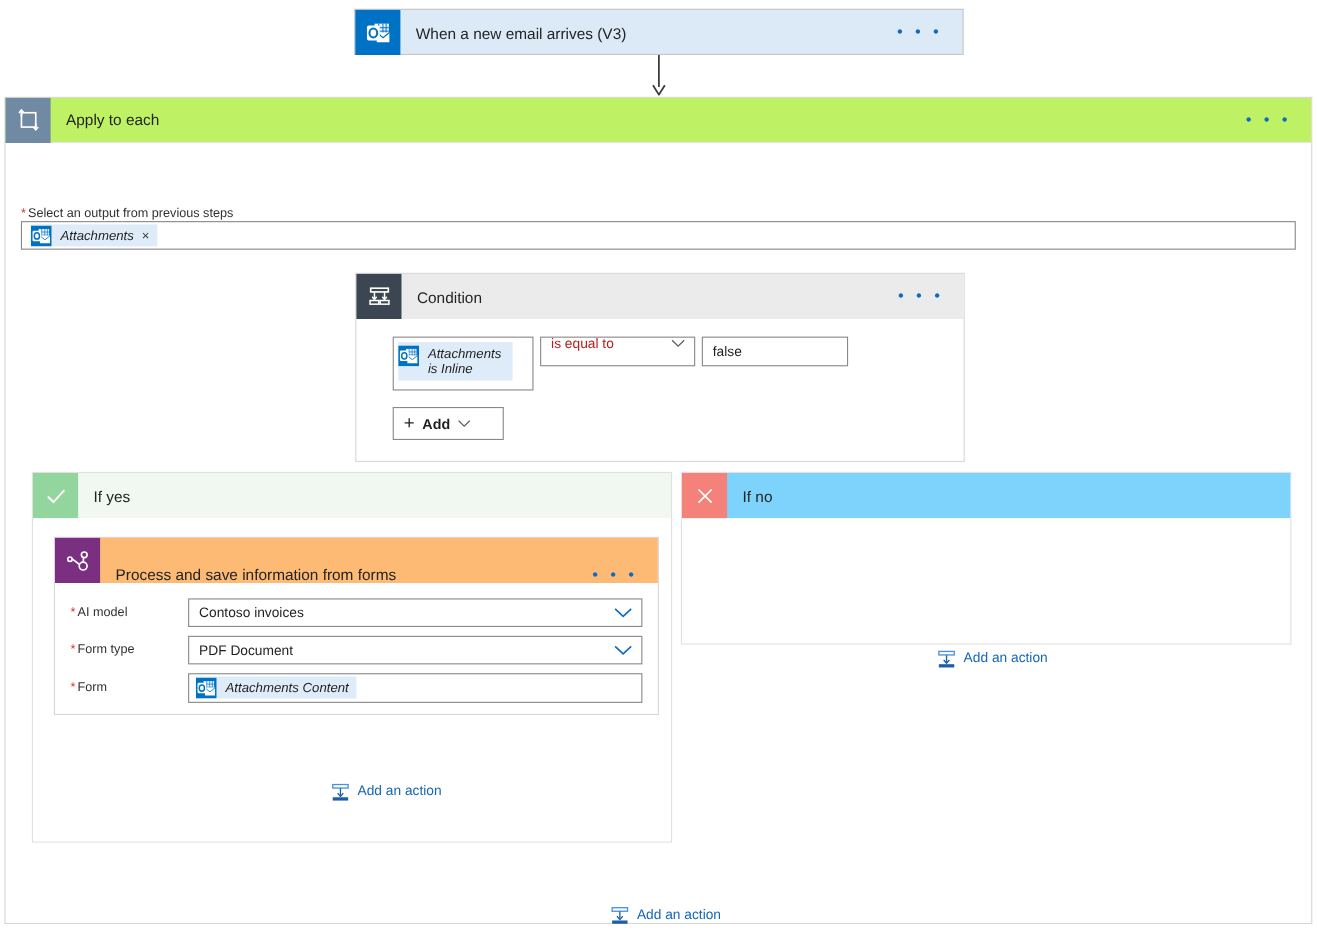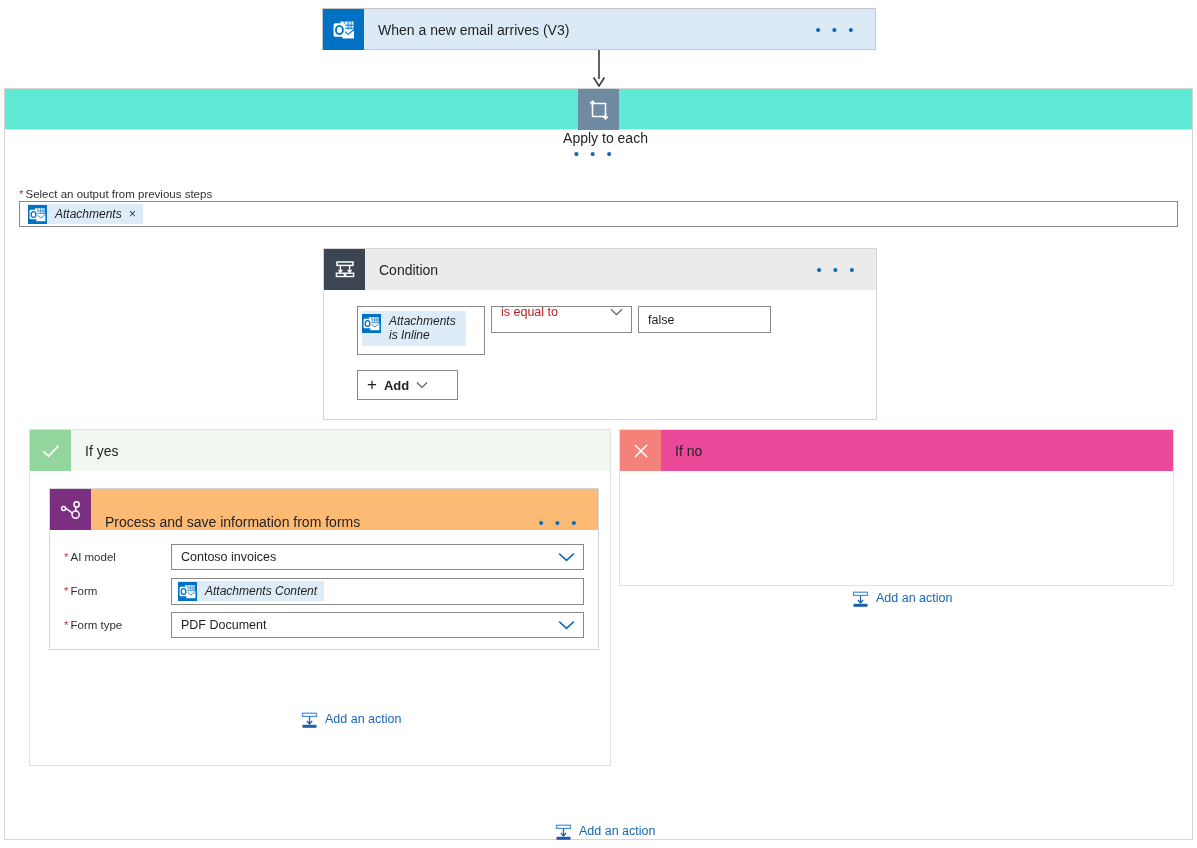--- a/index.html
+++ b/index.html
@@ -54,23 +54,22 @@
   #connector { position: absolute; left: 592px; top: 50px; width: 14px; height: 37px; }
 
   
   #loop {
     position: absolute; left: 4px; top: 88px;
     width: 1189px; height: 752px;
     background: #ffffff;
     border: 1px solid #d6d6d6;
   }
   #loop > .card-head {
-    background: #5eead4;
+    background: #bef264;
     border-bottom: 1px solid #e3e3e3;
-    flex-direction: column;
   }
   #loop > .card-head .head-icon { background: #718aa3; }
 
   .loop-body { padding: 0; position: relative; height: 709px; }
 
   .field-label {
     position: absolute; left: 14px; top: 58px;
     font-size: 11.5px; color: #323130; white-space: nowrap;
   }
   .req { color: #d13438; margin-right: 2px; }
@@ -154,21 +153,21 @@
   }
   #branch-yes > .card-head { background: #f1f8f2; }
   #branch-yes > .card-head .head-icon { background: #92d69e; }
 
   #branch-no {
     position: absolute; left: 614px; top: 299px;
     width: 555px; height: 157px;
     background: #ffffff;
     border: 1px solid #e1e1e1;
   }
-  #branch-no > .card-head { background: #ec4899; }
+  #branch-no > .card-head { background: #7dd3fc; }
   #branch-no > .card-head .head-icon { background: #f4827a; }
 
   
   #ai-action {
     position: absolute; left: 19px; top: 58px;
     width: 550px; height: 162px;
     background: #ffffff;
     border: 1px solid #d6d6d6;
   }
   #ai-action > .card-head { background: #fdba74; align-items: flex-end; }
@@ -378,20 +377,32 @@
             <span class="head-title">Process and save information from forms</span>
             <span class="ellipsis">• • •</span>
           </div>
 
           <div class="ai-body">
 
             <div class="ai-row">
               <span class="ai-label"><span class="req">*</span><span>AI model</span></span>
               <span class="ai-control">
                 <span>Contoso invoices</span>
+                <span class="chev">
+                  <svg width="17" height="10" viewBox="0 0 17 10">
+                    <path d="M1.2 1.6 L8.5 8.4 L15.8 1.6" fill="none" stroke="#0f6cbd" stroke-width="1.5"></path>
+                  </svg>
+                </span>
+              </span>
+            </div>
+
+            <div class="ai-row">
+              <span class="ai-label"><span class="req">*</span><span>Form type</span></span>
+              <span class="ai-control">
+                <span>PDF Document</span>
                 <span class="chev">
                   <svg width="17" height="10" viewBox="0 0 17 10">
                     <path d="M1.2 1.6 L8.5 8.4 L15.8 1.6" fill="none" stroke="#0f6cbd" stroke-width="1.5"></path>
                   </svg>
                 </span>
               </span>
             </div>
 
             <div class="ai-row">
               <span class="ai-label"><span class="req">*</span><span>Form</span></span>
@@ -411,32 +422,20 @@
                       <path d="M10.5 11.5 L22 11.5 L22 20.5 L10.5 20.5 Z" fill="#ffffff"></path>
                       <path d="M10.5 11.8 L16.25 16.4 L22 11.8" fill="none" stroke="#0072c6" stroke-width="1"></path>
                       <rect x="2" y="6" width="10" height="12" rx="1.4" fill="#ffffff"></rect>
                       <ellipse cx="7" cy="12" rx="3" ry="3.6" fill="none" stroke="#0072c6" stroke-width="1.7"></ellipse>
                     </svg>
                   </span>
                   <span class="tok-text">Attachments Content</span>
                 </span>
               </span>
             </div>
-
-            <div class="ai-row">
-              <span class="ai-label"><span class="req">*</span><span>Form type</span></span>
-              <span class="ai-control">
-                <span>PDF Document</span>
-                <span class="chev">
-                  <svg width="17" height="10" viewBox="0 0 17 10">
-                    <path d="M1.2 1.6 L8.5 8.4 L15.8 1.6" fill="none" stroke="#0f6cbd" stroke-width="1.5"></path>
-                  </svg>
-                </span>
-              </span>
-            </div>
           </div>
         </div>
 
         <div class="add-action" id="add-yes">
           <span>
             <svg width="17" height="17" viewBox="0 0 17 17">
               <rect x="1.5" y="1.2" width="14" height="3.2" fill="none" stroke="#4a90d9" stroke-width="1.2"></rect>
               <line x1="8.5" y1="4.6" x2="8.5" y2="11.2" stroke="#1b5fa8" stroke-width="1.2"></line>
               <path d="M5.9 9.0 L8.5 12.0 L11.1 9.0" fill="none" stroke="#1b5fa8" stroke-width="1.2"></path>
               <rect x="1.5" y="12.8" width="14" height="3.0" fill="#1b5fa8"></rect>

